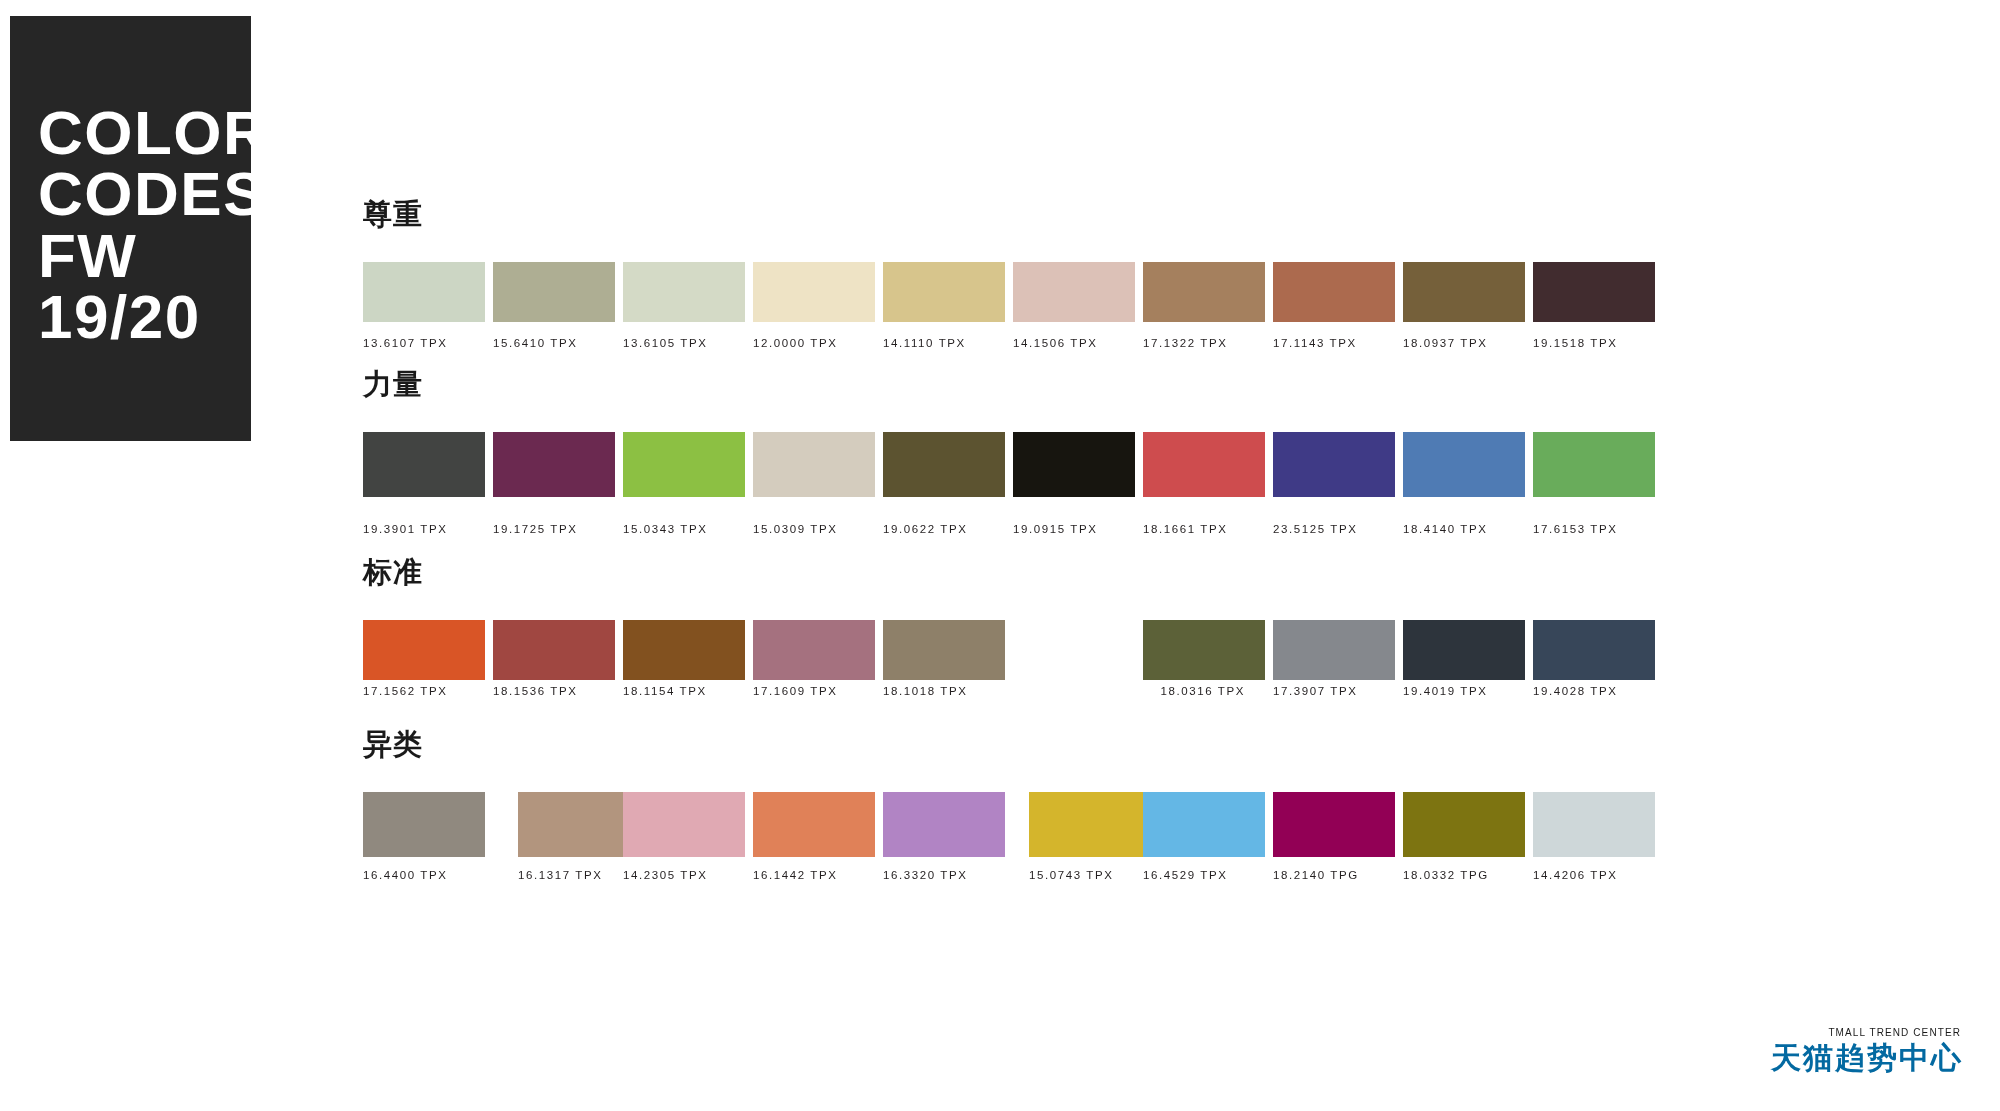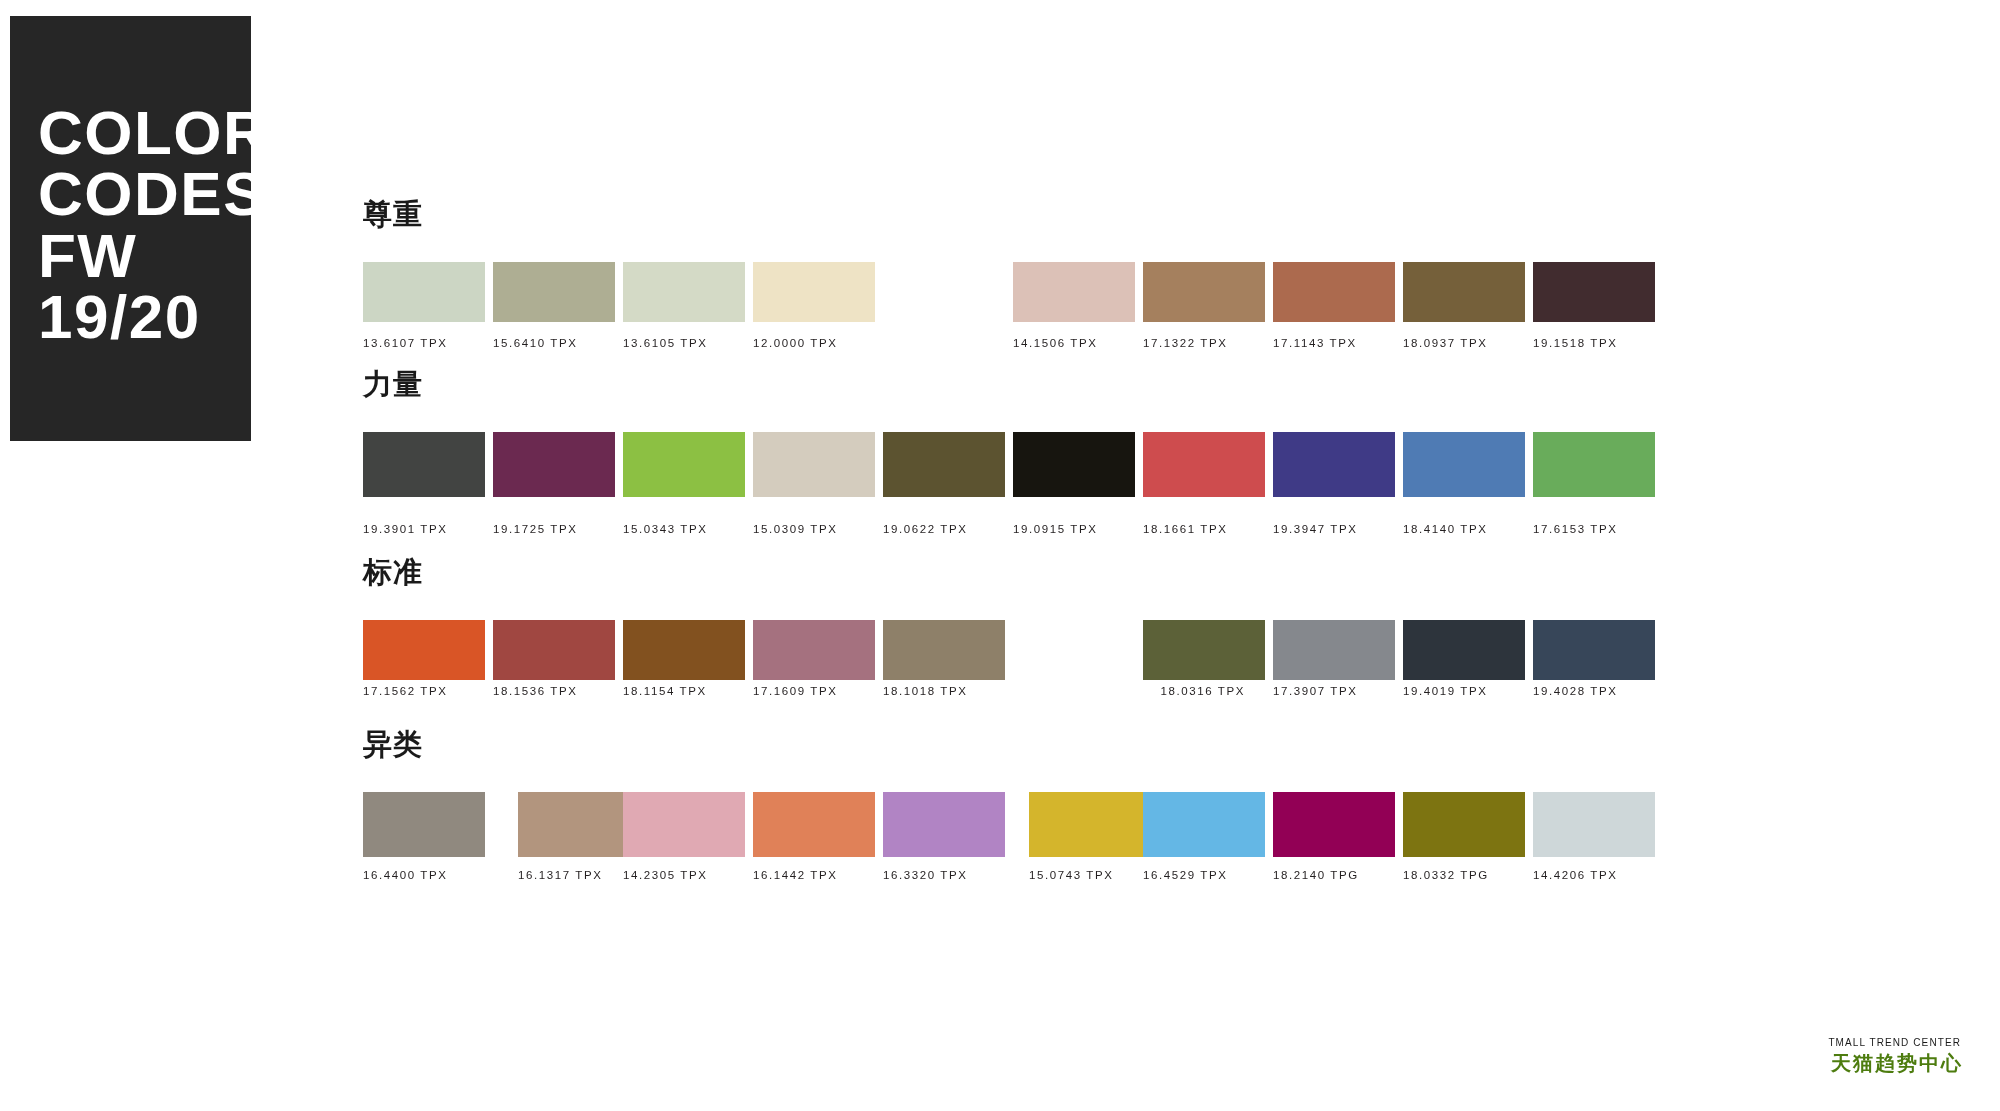--- a/index.html
+++ b/index.html
@@ -127,24 +127,24 @@
     font-family: "Liberation Sans", "DejaVu Sans", sans-serif;
     font-size: 10px;
     letter-spacing: 1.1px;
     color: #1a1a1a;
     line-height: 1;
     margin-bottom: 5px;
     margin-right: 2px;
   }
   #logo-cn {
     font-family: "DejaVu Sans", "Liberation Sans", sans-serif;
-    font-size: 20px;
+    font-size: 30px;
     font-weight: bold;
     letter-spacing: 2px;
-    color: #4d7c0f;
+    color: #0369a1;
     line-height: 1;
   }
 </style>
 </head>
 <body>
 
 <div id="slide">
 
   <div id="title-block">
     <div id="title-text">COLOR
@@ -165,20 +165,24 @@
             <div class="swatch-chip" style="background: rgb(174, 174, 147);"></div>
             <div class="swatch-label">15.6410 TPX</div>
           </div>
           <div class="swatch-cell" style="left: 260px;">
             <div class="swatch-chip" style="background: rgb(212, 218, 198);"></div>
             <div class="swatch-label">13.6105 TPX</div>
           </div>
           <div class="swatch-cell" style="left: 390px;">
             <div class="swatch-chip" style="background: rgb(238, 227, 197);"></div>
             <div class="swatch-label">12.0000 TPX</div>
+          </div>
+          <div class="swatch-cell" style="left: 520px;">
+            <div class="swatch-chip" style="background: rgb(215, 197, 140);"></div>
+            <div class="swatch-label">14.1110 TPX</div>
           </div>
           <div class="swatch-cell" style="left: 650px;">
             <div class="swatch-chip" style="background: rgb(220, 193, 183);"></div>
             <div class="swatch-label">14.1506 TPX</div>
           </div>
           <div class="swatch-cell" style="left: 780px;">
             <div class="swatch-chip" style="background: rgb(165, 128, 94);"></div>
             <div class="swatch-label">17.1322 TPX</div>
           </div>
           <div class="swatch-cell" style="left: 910px;">
@@ -221,21 +225,21 @@
           <div class="swatch-cell" style="left: 650px;">
             <div class="swatch-chip" style="background: rgb(23, 21, 15);"></div>
             <div class="swatch-label">19.0915 TPX</div>
           </div>
           <div class="swatch-cell" style="left: 780px;">
             <div class="swatch-chip" style="background: rgb(206, 76, 78);"></div>
             <div class="swatch-label">18.1661 TPX</div>
           </div>
           <div class="swatch-cell" style="left: 910px;">
             <div class="swatch-chip" style="background: rgb(63, 58, 134);"></div>
-            <div class="swatch-label">19.3947 TPX</div>
+            <div class="swatch-label">23.5125 TPX</div>
           </div>
           <div class="swatch-cell" style="left: 1040px;">
             <div class="swatch-chip" style="background: rgb(79, 123, 180);"></div>
             <div class="swatch-label">18.4140 TPX</div>
           </div>
           <div class="swatch-cell" style="left: 1170px;">
             <div class="swatch-chip" style="background: rgb(105, 172, 91);"></div>
             <div class="swatch-label">17.6153 TPX</div>
           </div>
         </div>

